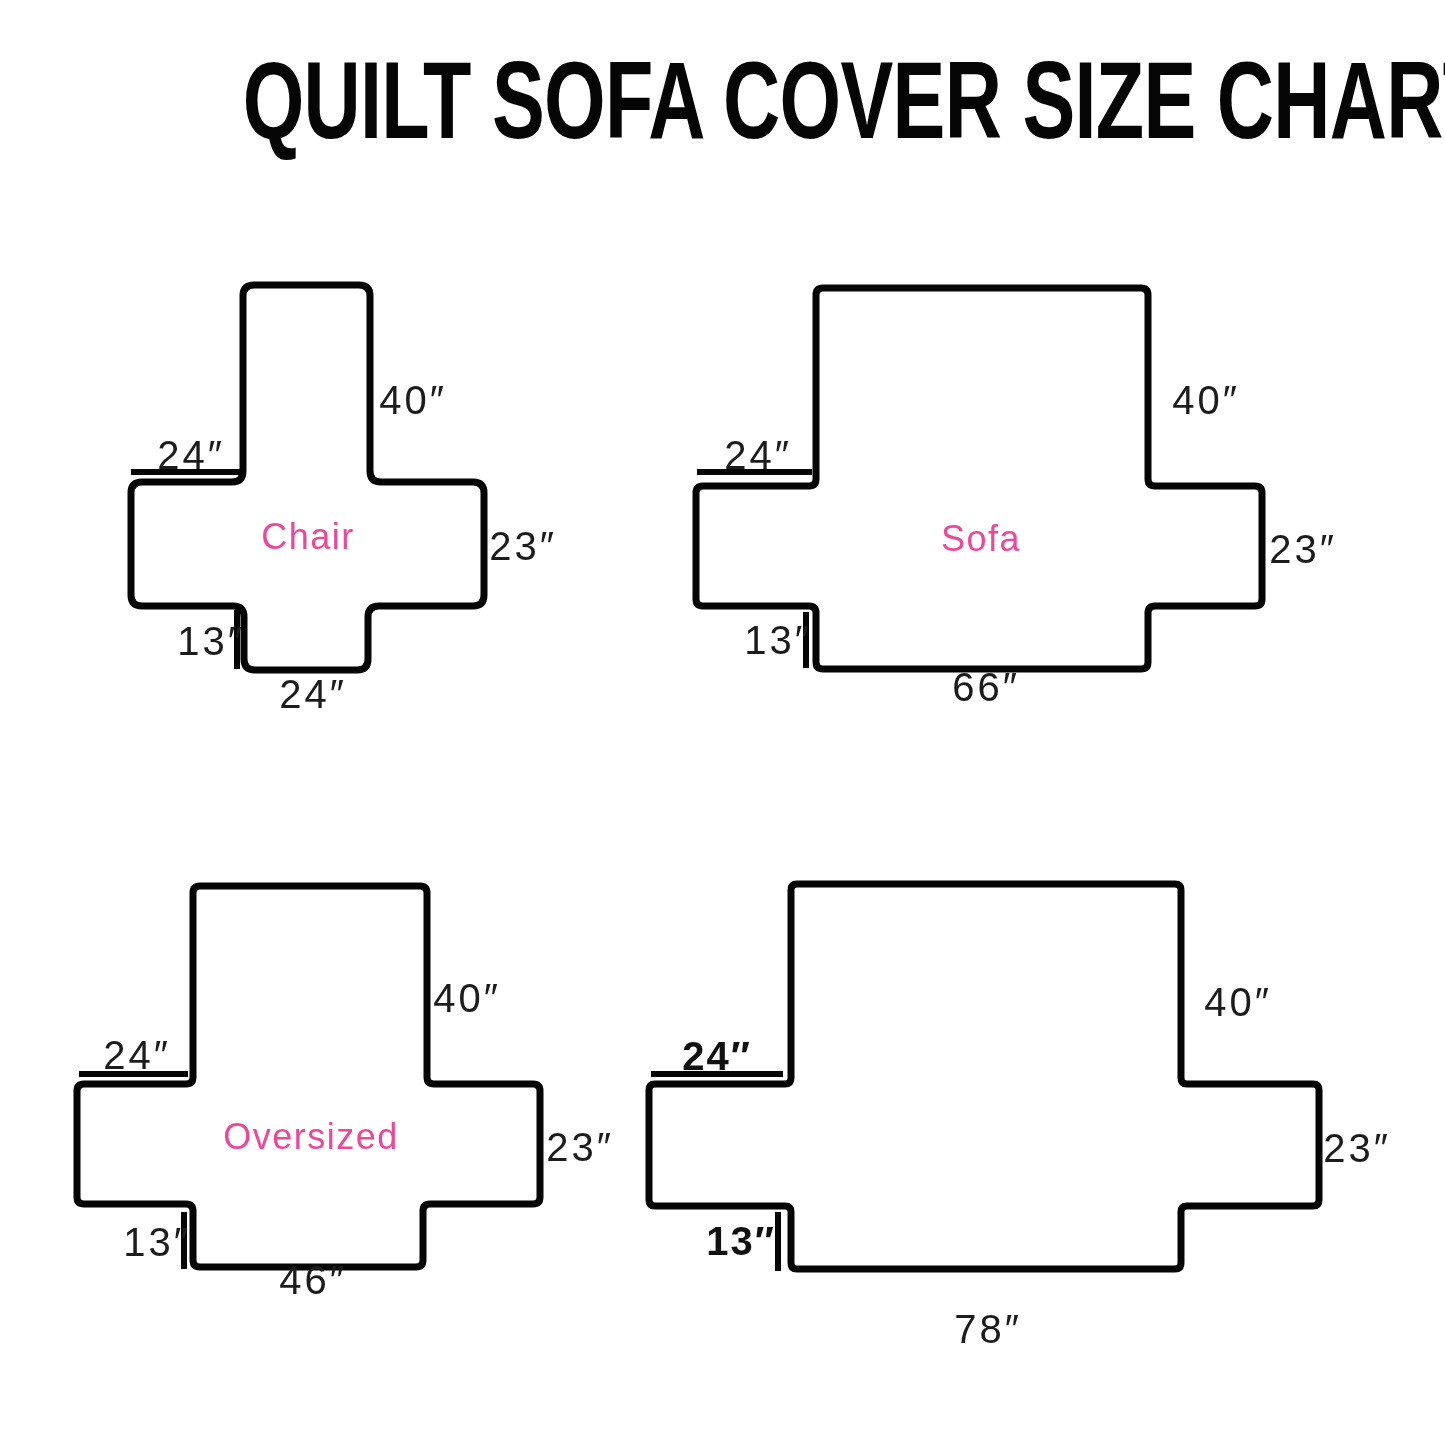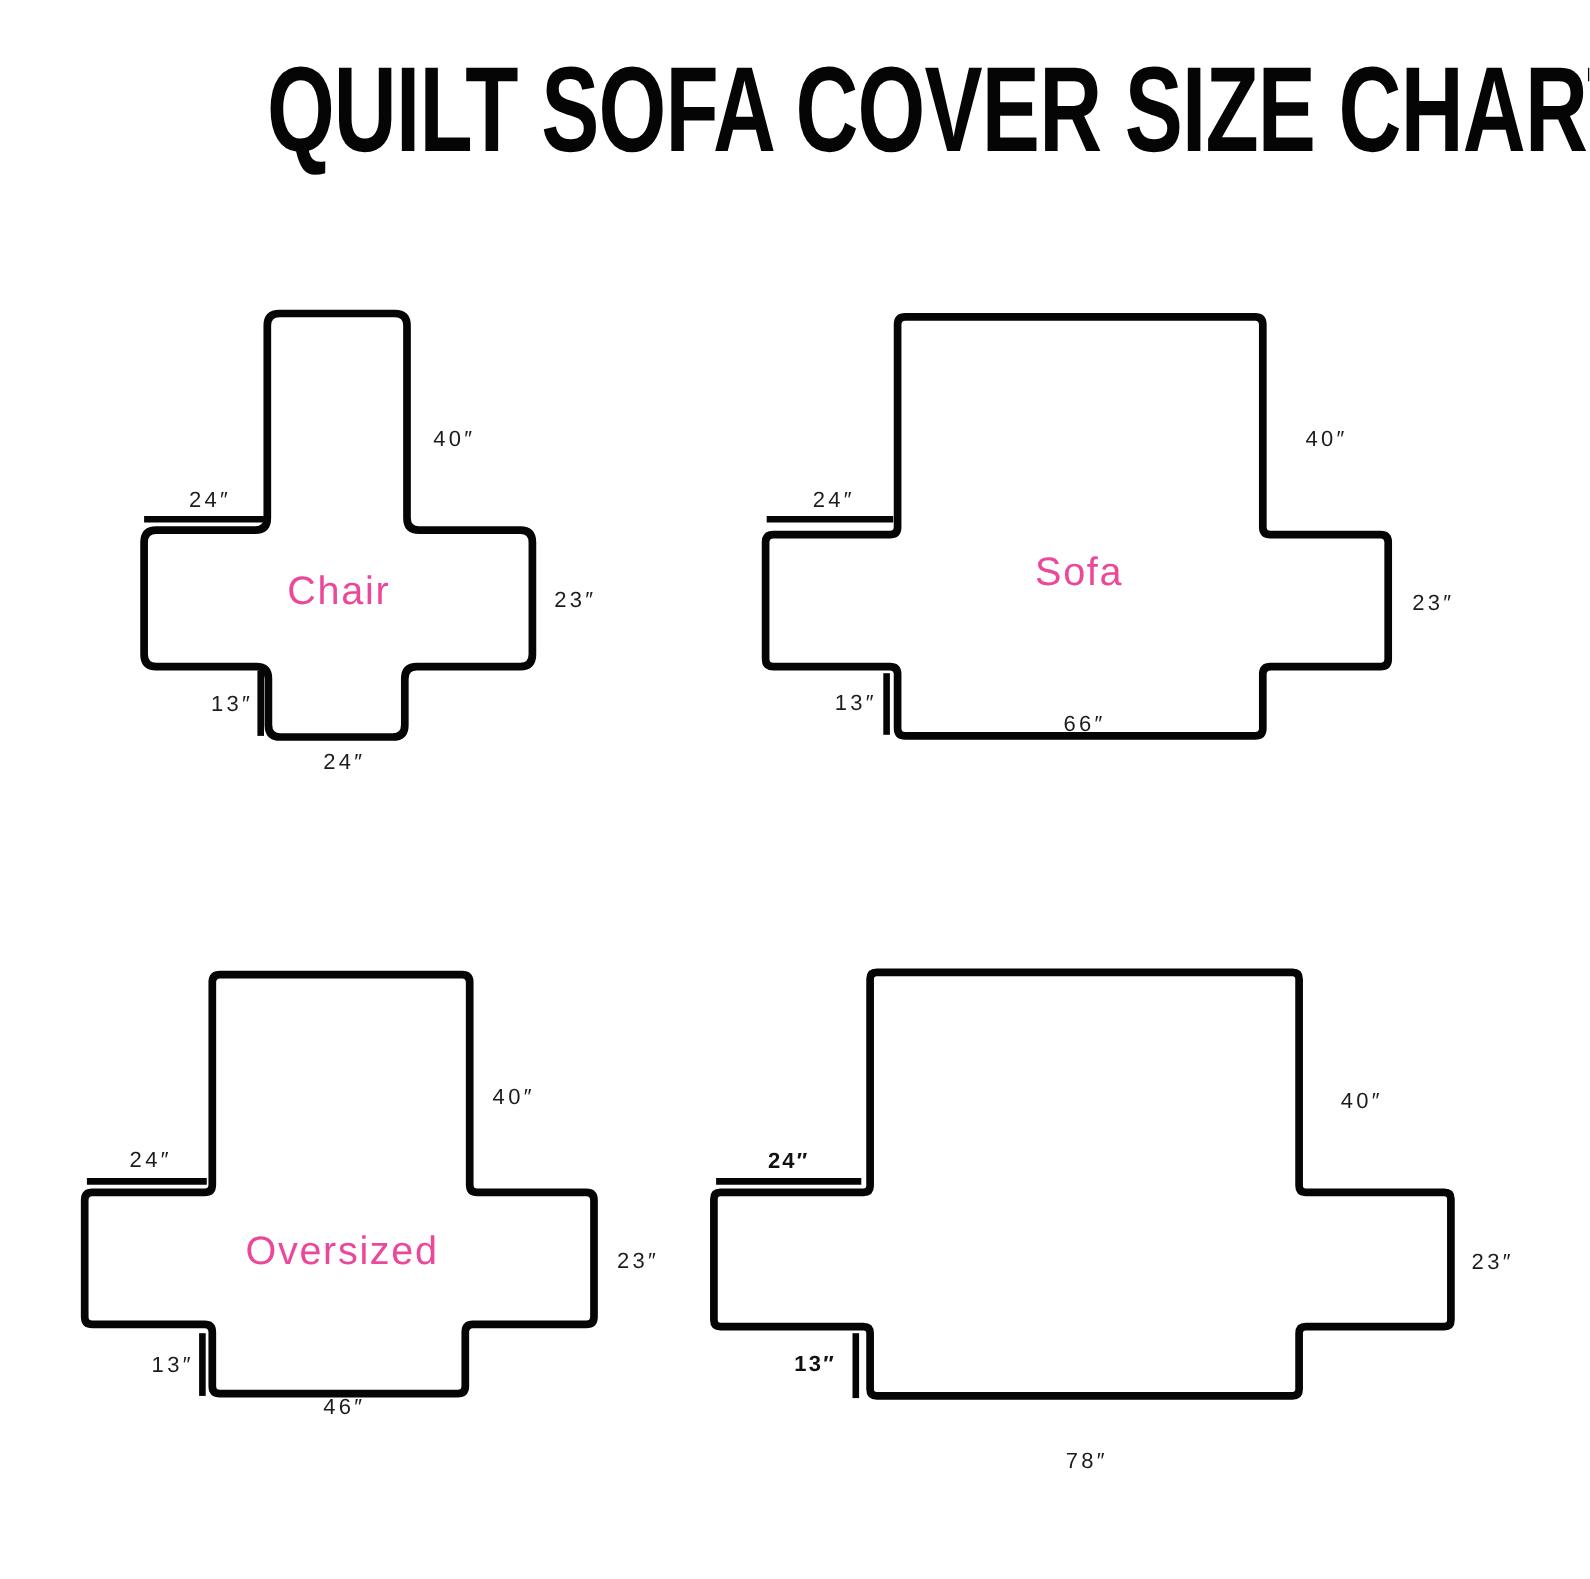--- a/index.html
+++ b/index.html
@@ -40,21 +40,21 @@
     stroke-width:6;
     stroke-linecap:butt;
   }
   .lbl{
     position:absolute;
     transform:translate(-50%,-50%);
     white-space:nowrap;
     text-align:center;
   }
   .dim{
-    font-size:20px;
+    font-size:40px;
     letter-spacing:3px;
     color:#1c1c1c;
   }
   .dim.bold{
     font-weight:700;
     letter-spacing:2px;
     color:#111111;
   }
   .shape-name{
     font-size:36px;
@@ -94,24 +94,24 @@
 
   <span class="lbl dim" style="left:413px;top:400px">40″</span>
   <span class="lbl dim" style="left:191px;top:455px">24″</span>
   <span class="lbl shape-name" style="left:308px;top:537px">Chair</span>
   <span class="lbl dim" style="left:523px;top:546px">23″</span>
   <span class="lbl dim" style="left:211px;top:641px">13″</span>
   <span class="lbl dim" style="left:313px;top:694px">24″</span>
 
   <span class="lbl dim" style="left:1206px;top:400px">40″</span>
   <span class="lbl dim" style="left:758px;top:455px">24″</span>
-  <span class="lbl shape-name" style="left:981px;top:520px">Sofa</span>
+  <span class="lbl shape-name" style="left:981px;top:539px">Sofa</span>
   <span class="lbl dim" style="left:1303px;top:549px">23″</span>
   <span class="lbl dim" style="left:778px;top:640px">13″</span>
-  <span class="lbl dim" style="left:986px;top:659px">66″</span>
+  <span class="lbl dim" style="left:986px;top:687px">66″</span>
 
   <span class="lbl dim" style="left:467px;top:998px">40″</span>
   <span class="lbl dim" style="left:137px;top:1055px">24″</span>
   <span class="lbl shape-name" style="left:311px;top:1137px">Oversized</span>
   <span class="lbl dim" style="left:580px;top:1147px">23″</span>
   <span class="lbl dim" style="left:157px;top:1242px">13″</span>
   <span class="lbl dim" style="left:313px;top:1280px">46″</span>
 
   <span class="lbl dim" style="left:1238px;top:1002px">40″</span>
   <span class="lbl dim bold" style="left:717px;top:1056px">24″</span>

